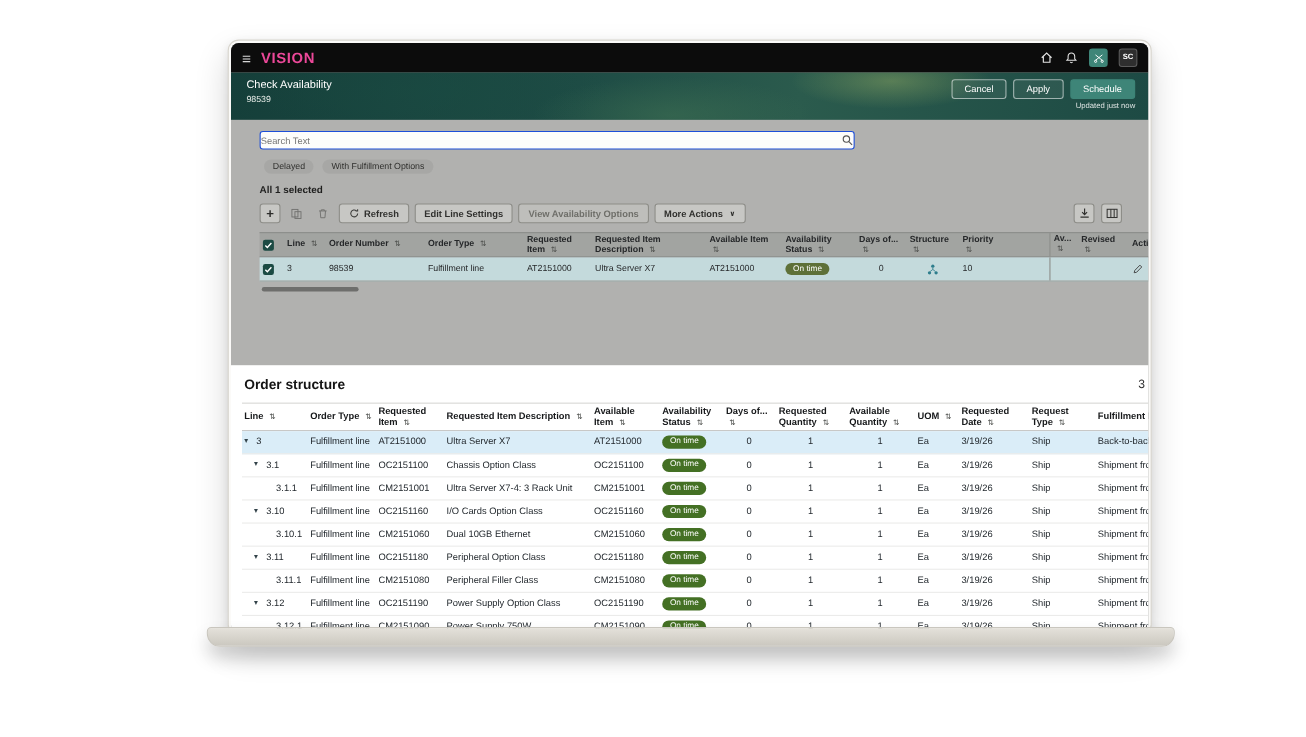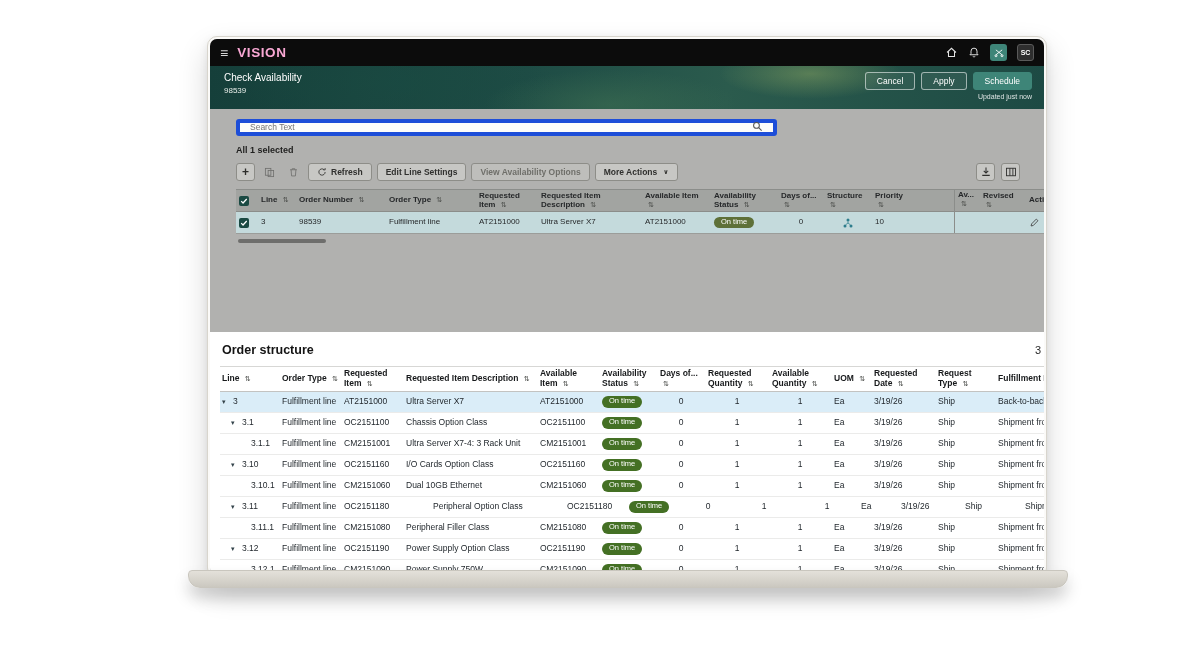--- a/index.html
+++ b/index.html
@@ -5,21 +5,21 @@
 *{box-sizing:border-box;margin:0;padding:0}
 :root{--on-time:#447024;--on-time-dim:#5e7038;--sel-row:#daedf8;--accent:#3e8578}
 html,body{width:1187px;height:670px}
 body{background:#fff;font-family:"Liberation Sans","DejaVu Sans",sans-serif;position:relative;overflow:hidden}
 .device{position:absolute;left:207px;top:36px;width:840px;height:542px;background:#fbfaf8;border:1px solid #d8d5cd;border-radius:10px;padding:2px;box-shadow:0 14px 30px rgba(0,0,0,.16),0 3px 8px rgba(0,0,0,.08);z-index:1}
 .screen{width:100%;height:100%;border-radius:7px;overflow:hidden;display:flex;flex-direction:column;background:#b1b1af}
 .base{position:absolute;left:188px;top:570px;width:880px;height:18px;background:linear-gradient(#e4e1da,#cbc8c0);border:1px solid #c9c6be;border-radius:4px 4px 12px 12px;z-index:5;box-shadow:0 10px 16px rgba(0,0,0,.18)}
 
 .topbar{height:27px;background:#0c0c0c;display:flex;align-items:center;gap:9px;padding:0 10px;flex:0 0 auto}
 .menu{color:#d6d6d6;font-size:14px;line-height:1;cursor:pointer}
-.brand{color:#f9a8d4;font-weight:bold;font-size:13.5px;letter-spacing:.6px}
+.brand{color:#ec4899;font-weight:bold;font-size:13.5px;letter-spacing:.6px}
 .tb-right{margin-left:auto;display:flex;align-items:center;gap:10px}
 .tbi{display:flex;align-items:center;cursor:pointer}
 .sq{width:17px;height:17px;border-radius:3px;display:flex;align-items:center;justify-content:center;font-size:7px;color:#fff;font-weight:bold;cursor:pointer}
 .sq-teal{background:var(--accent)}
 .sq-dark{background:#2e2e2e;border:1px solid #5a5a5a}
 
 .phead{height:43px;flex:0 0 auto;display:flex;justify-content:space-between;padding:6px 12px 3px 14px;color:#fff;
  background:
  radial-gradient(130px 36px at 72% 18%,rgba(170,190,105,.38),transparent 70%),
  radial-gradient(180px 50px at 48% 90%,rgba(70,120,85,.45),transparent 70%),
@@ -28,21 +28,21 @@
 .ph-title{font-size:10px;font-weight:normal}
 .ph-sub{font-size:8px;margin-top:3px;color:#e8ede9}
 .ph-r{display:flex;flex-direction:column;align-items:flex-end;gap:3px}
 .btnrow{display:flex;gap:6px}
 .btn{font-family:inherit;font-size:8.5px;padding:3px 11px;border-radius:3px;cursor:pointer;color:#fff}
 .btn.ghost{background:rgba(255,255,255,.06);border:1px solid rgba(255,255,255,.55)}
 .btn.solid{background:var(--accent);border:1px solid var(--accent)}
 .ph-upd{font-size:7px;color:rgba(255,255,255,.85)}
 
 .gray{flex:0 0 223px;background:#b1b1af;padding:10px 0 0 26px;overflow:hidden}
-.search-box{width:541px;height:17px;background:#fdfdfb;border:4px solid #1d4ed8;border-radius:3px;display:flex;align-items:flex-end;padding:0 10px}
+.search-box{width:541px;height:17px;background:#fdfdfb;border:1px solid #1d4ed8;border-radius:3px;display:flex;align-items:center;padding:0 0}
 .search-box input{flex:1;border:none;outline:none;background:transparent;font-family:inherit;font-size:8.5px;color:#333}
 .chips{display:flex;gap:8px;margin:9px 0 0 4px}
 .chip{font-size:8px;color:#2f2f2d;background:rgba(0,0,0,.055);border-radius:8px;padding:2px 8px;cursor:pointer}
 .selsum{font-size:9px;font-weight:bold;color:#1f1f1e;margin-top:9px}
 .toolbar{display:flex;align-items:center;gap:5px;margin:8px 24px 0 0}
 .tbtn{height:18px;display:flex;align-items:center;gap:4px;background:#c7c7c4;border:1px solid #8d8d88;border-radius:3px;font-family:inherit;font-size:8.5px;font-weight:bold;color:#30302e;padding:0 8px;cursor:pointer;white-space:nowrap}
 .ibtn{width:19px;height:18px;display:flex;align-items:center;justify-content:center;background:#c7c7c4;border:1px solid #8d8d88;border-radius:3px;cursor:pointer;font-size:12px;font-weight:bold;color:#2c2c2a;font-family:inherit}
 .ibtn.plain{background:transparent;border-color:transparent}
 .disabled{opacity:.55;cursor:default}
 .tbtn.disabled{color:#6f6f6a;opacity:1;background:#bebebb}
@@ -126,20 +126,24 @@
 
     <div class="gray">
       <div class="search-box">
         <input type="text" placeholder="Search Text" style="">
         <span style="display:flex">
             <svg width="11" height="11" viewBox="0 0 16 16" fill="none" stroke="#555" stroke-width="1.5">
               <circle cx="6.5" cy="6.5" r="4.2"></circle>
               <path d="M9.8 9.8L14 14"></path>
             </svg>
           </span>
+      </div>
+      <div class="chips">
+        <span class="chip">Delayed</span>
+        <span class="chip">With Fulfillment Options</span>
       </div>
       <div class="selsum">All 1 selected</div>
 
       <div class="toolbar">
         <button class="ibtn">+</button>
         <button class="ibtn plain disabled">
             <svg width="11" height="11" viewBox="0 0 16 16" fill="none" stroke="#3a3a38" stroke-width="1.2">
               <rect x="2" y="2" width="8" height="10"></rect>
               <rect x="6" y="5" width="8" height="9"></rect>
             </svg>
@@ -378,21 +382,21 @@
               <div class="osc" style="width: 110px;">Shipment from</div>
             </div>
             <div class="os-row">
               <div class="osc" style="width: 60px;">
                 <span style="display:inline-block;width:9px"></span>
                 <span class="caret">▾</span>
                 <span>3.11</span>
               </div>
               <div class="osc" style="width: 62px;">Fulfillment line</div>
               <div class="osc" style="width: 62px;">OC2151180</div>
-              <div class="osc" style="width: 134px; margin-left: 27px;">Peripheral Option Class</div>
+              <div class="osc" style="width: 134px;">Peripheral Option Class</div>
               <div class="osc" style="width: 62px;">OC2151180</div>
               <div class="osc" style="width: 58px;">
                 <span class="pill">On time</span>
               </div>
               <div class="osc center" style="width: 48px;">0</div>
               <div class="osc center" style="width: 64px;">1</div>
               <div class="osc center" style="width: 62px;">1</div>
               <div class="osc" style="width: 40px;">Ea</div>
               <div class="osc" style="width: 64px;">3/19/26</div>
               <div class="osc" style="width: 60px;">Ship</div>

